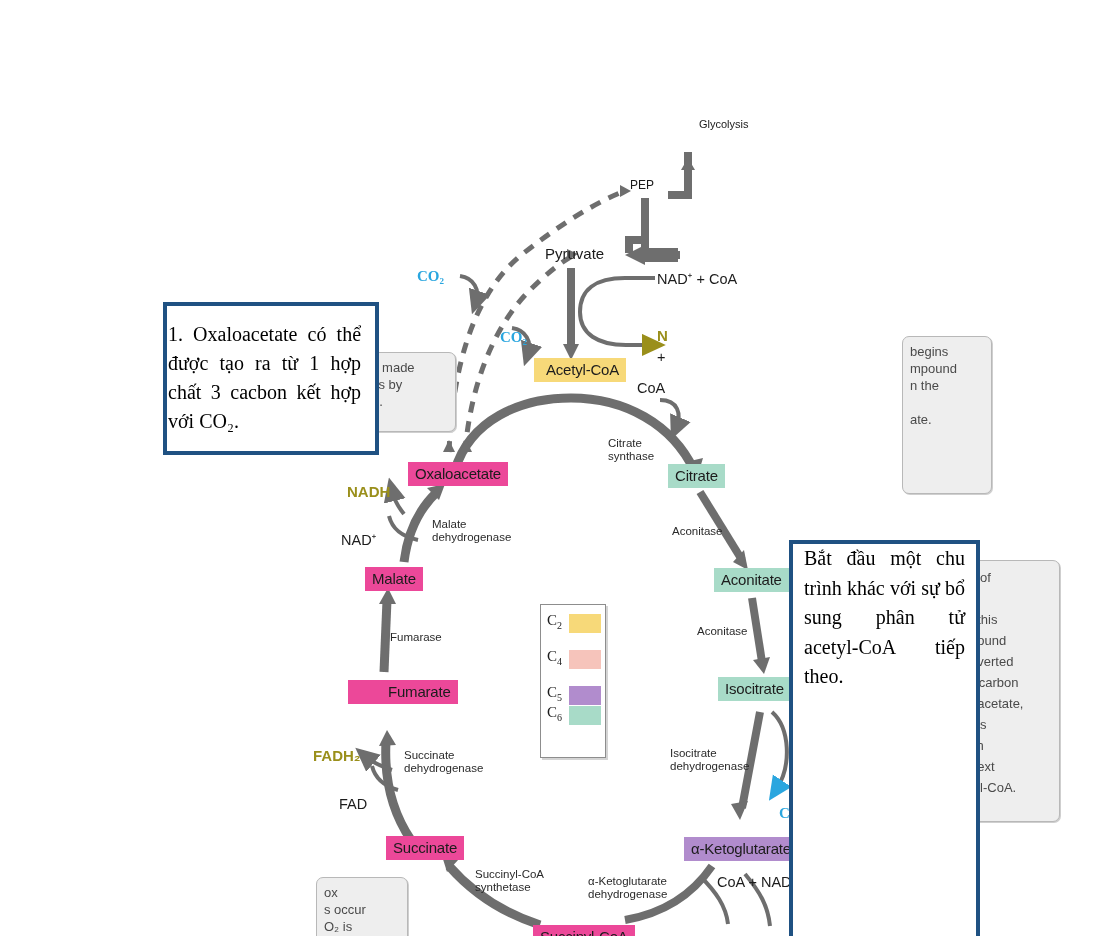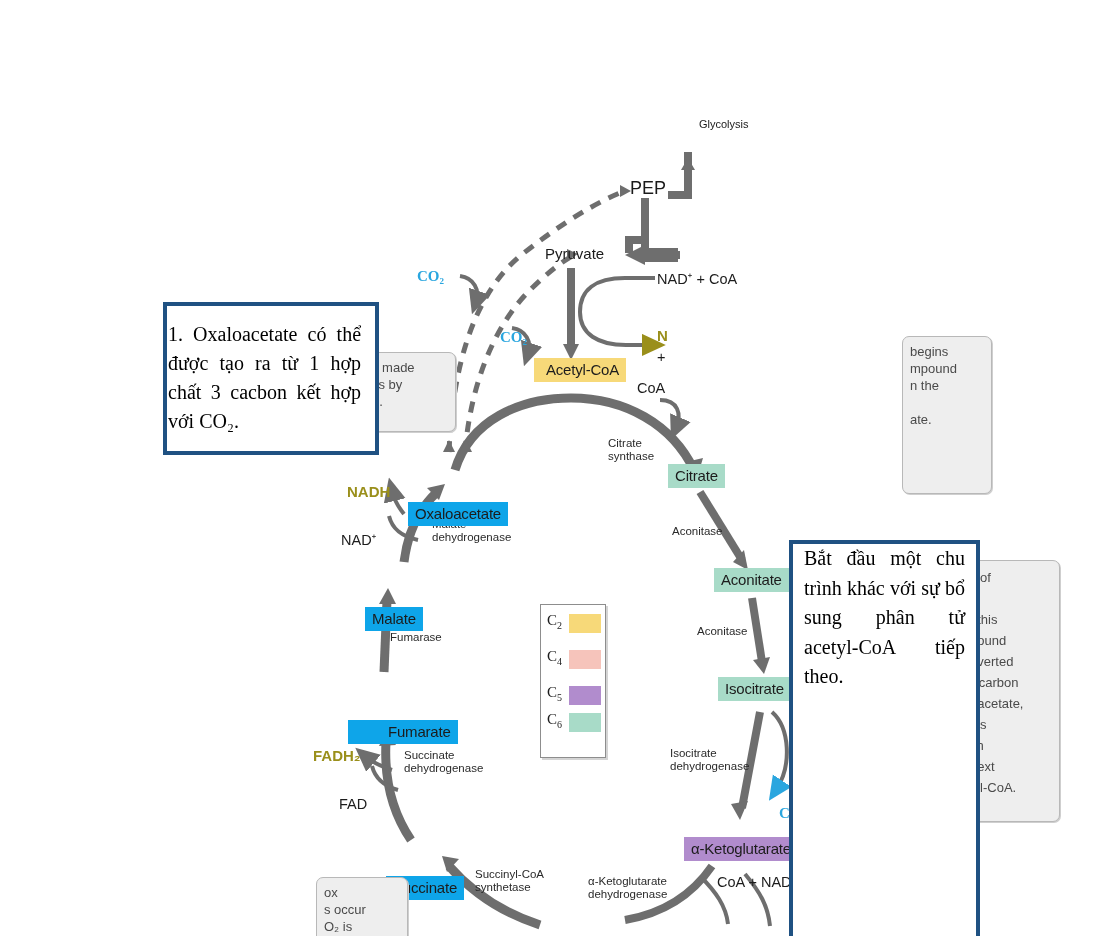--- a/index.html
+++ b/index.html
@@ -12,21 +12,21 @@
   
   .diag{position:absolute;left:0;top:0;width:1120px;height:936px;}
   .diag svg{position:absolute;left:0;top:0;}
 
   .lbl{position:absolute;white-space:nowrap;font-family:"Liberation Sans",sans-serif;color:#1a1a1a;}
 
   
   .chip{position:absolute;white-space:nowrap;font-family:"Liberation Sans",sans-serif;
         font-size:15px;color:#1c1c1c;padding:3px 7px 4px 7px;letter-spacing:-0.2px;}
   .c2{background:#f7d979;padding-left:12px;}
-  .c4{background:#0ea5e9;margin-top:40px;}
+  .c4{background:#ec4899;}
   .c5{background:#b18ccd;}
   .c6{background:#a8dbc8;}
 
   
   .enz{position:absolute;font-size:11.5px;line-height:13px;color:#2a2a2a;white-space:nowrap;}
   .cof{position:absolute;font-size:14.5px;color:#1c1c1c;white-space:nowrap;}
   .nadh{color:#9a8f1b;font-weight:bold;font-size:15px;}
   .co2{color:#2aa6df;font-weight:bold;font-size:15px;font-family:Liberation Serif, serif;}
   .plain{color:#1c1c1c;}
 
@@ -133,21 +133,21 @@
 
       <path d="M449,440 L443,452 L455,452 z" fill="#6e6e6e"></path>
       <path d="M466,440 L460,452 L472,452 z" fill="#6e6e6e"></path>
 
       <path d="M460,276 C474,278 480,290 476,302" stroke="#6e6e6e" stroke-width="4" fill="none" marker-end="url(#ahs)"></path>
       <path d="M512,328 C526,330 532,342 528,354" stroke="#6e6e6e" stroke-width="4" fill="none" marker-end="url(#ahs)"></path>
     </svg>
   </div>
 
   <div class="lbl" style="left:699px;top:118px;font-size:11px;">Glycolysis</div>
-  <div class="lbl" style="left:630px;top:178px;font-size:18px;">PEP</div>
+  <div class="lbl" style="left:630px;top:178px;font-size:12px;">PEP</div>
   <div class="lbl" style="left:545px;top:245px;font-size:15px;">Pyruvate</div>
 
   <div class="cof co2" style="left:417px;top:268px;">CO₂</div>
   <div class="cof co2" style="left:500px;top:329px;">CO₂</div>
   <div class="cof plain" style="left:657px;top:268px;">NAD⁺ + CoA</div>
   <div class="cof nadh" style="left:657px;top:327px;">N</div>
   <div class="cof plain" style="left:657px;top:349px;">+</div>
   <div class="cof plain" style="left:637px;top:380px;">CoA</div>
 
   <div class="cof nadh" style="left:347px;top:483px;text-align:center;">NADH</div>
@@ -204,21 +204,21 @@
       <span class="sw" style="background:#f7d979;"></span>
     </div>
     <div class="row" style="top:42px;">
       <span class="ctxt">C<sub>4</sub></span>
       <span class="sw" style="background:#f6c4bb;"></span>
     </div>
     <div class="row" style="top:78px;">
       <span class="ctxt">C<sub>5</sub></span>
       <span class="sw" style="background:#b18ccd;"></span>
     </div>
-    <div class="row" style="top:105px;text-align:right;">
+    <div class="row" style="top:98px;text-align:right;">
       <span class="ctxt">C<sub>6</sub></span>
       <span class="sw" style="background:#a8dbc8;"></span>
     </div>
   </div>
 
   <div class="bgbox" style="left:356px;top:352px;width:84px;height:66px;white-space:pre-line;">be made
 nds by
 O₂.</div>
   <div class="bgbox" style="left:316px;top:877px;width:76px;height:60px;white-space:pre-line;">ox
 s occur

